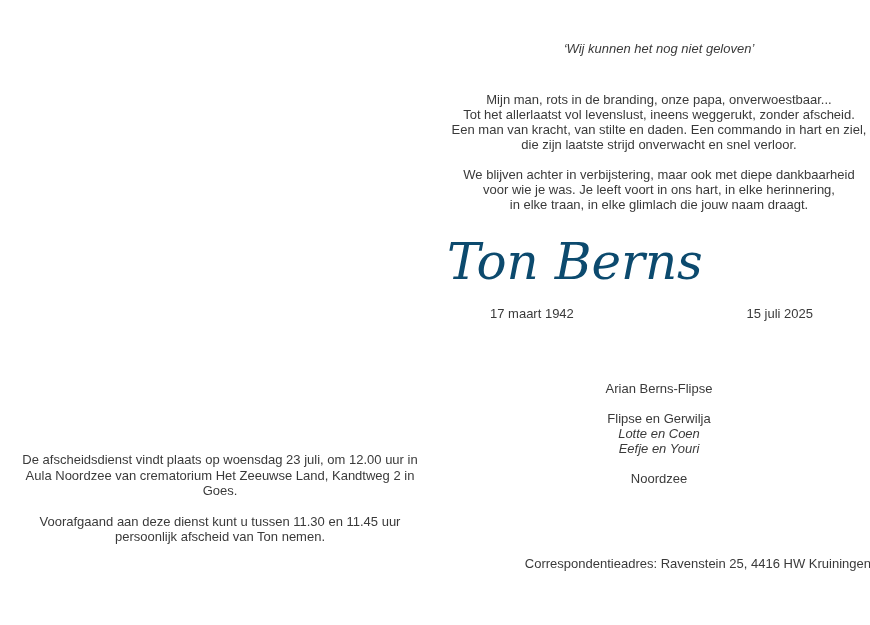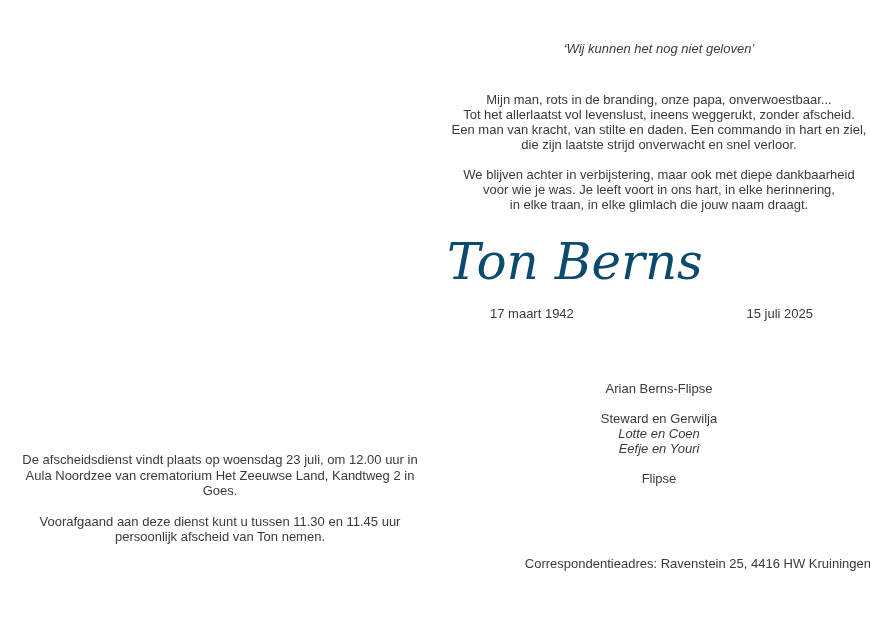--- a/index.html
+++ b/index.html
@@ -145,23 +145,23 @@
 
     <div class="deceased-name">Ton Berns</div>
 
     <div class="dates-row">
       <span class="birth-date">17 maart 1942</span>
       <span class="death-date">15 juli 2025</span>
     </div>
 
     <div class="family">
       <span class="line">Arian Berns-Flipse</span>
-      <span class="line gap-before">Steward en Gerwilja</span>
+      <span class="line gap-before">Flipse en Gerwilja</span>
       <span class="line italic">Lotte en Coen</span>
       <span class="line italic">Eefje en Youri</span>
-      <span class="line gap-before">Flipse</span>
+      <span class="line gap-before">Noordzee</span>
     </div>
 
     <div class="correspondence">Correspondentieadres: Ravenstein 25, 4416 HW Kruiningen</div>
 
   </section>
 
 </div>
 
 </body></html>

